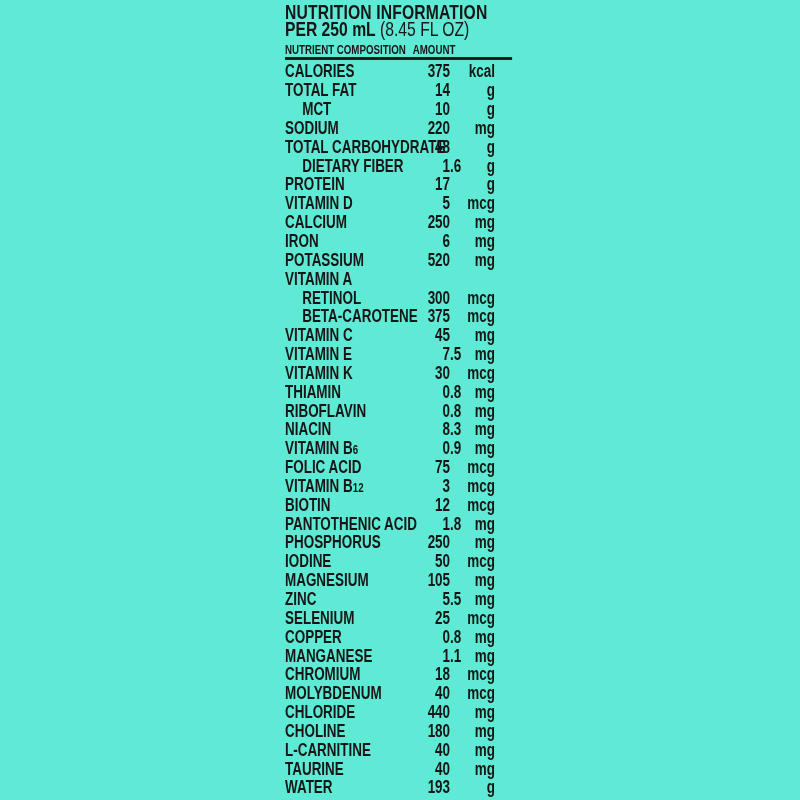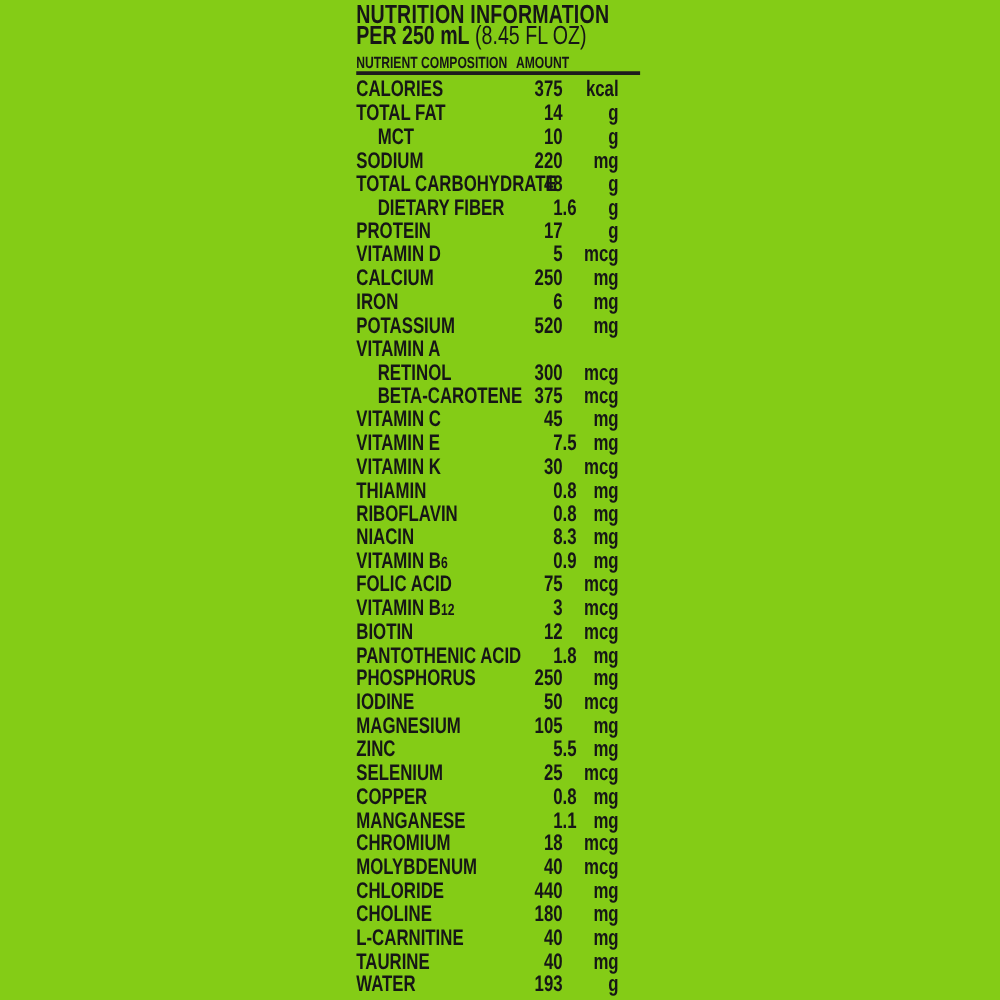--- a/index.html
+++ b/index.html
@@ -8,21 +8,21 @@
     width: 800px;
     height: 800px;
     background: #ffffff;
     font-family: "Liberation Sans", "DejaVu Sans", sans-serif;
   }
   .page {
     position: relative;
     width: 800px;
     height: 800px;
     overflow: hidden;
-    background: #84cc16;
+    background: #5eead4;
   }
   
   .label {
     position: absolute;
     left: 285px;
     top: 0;
     width: 304px;
     height: 800px;
     transform: scaleX(0.747);
     transform-origin: left top;

